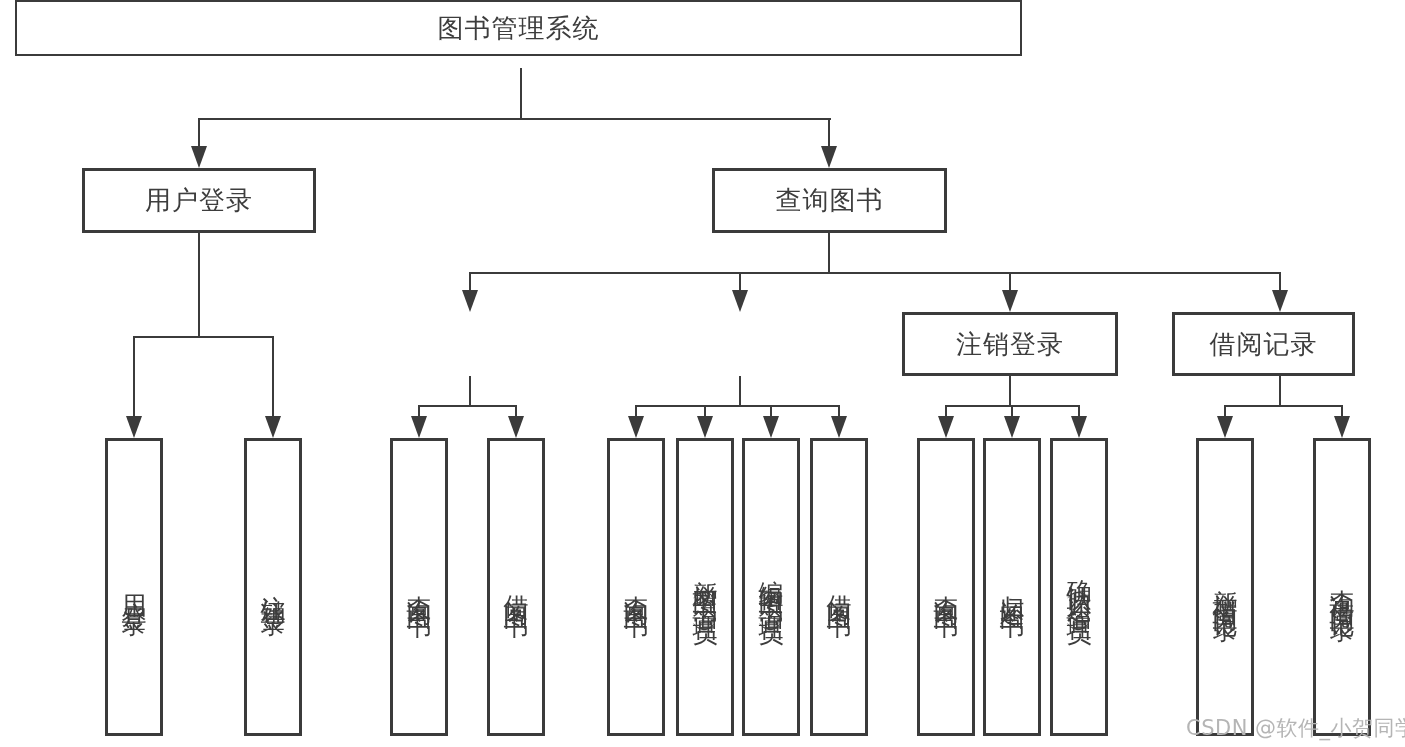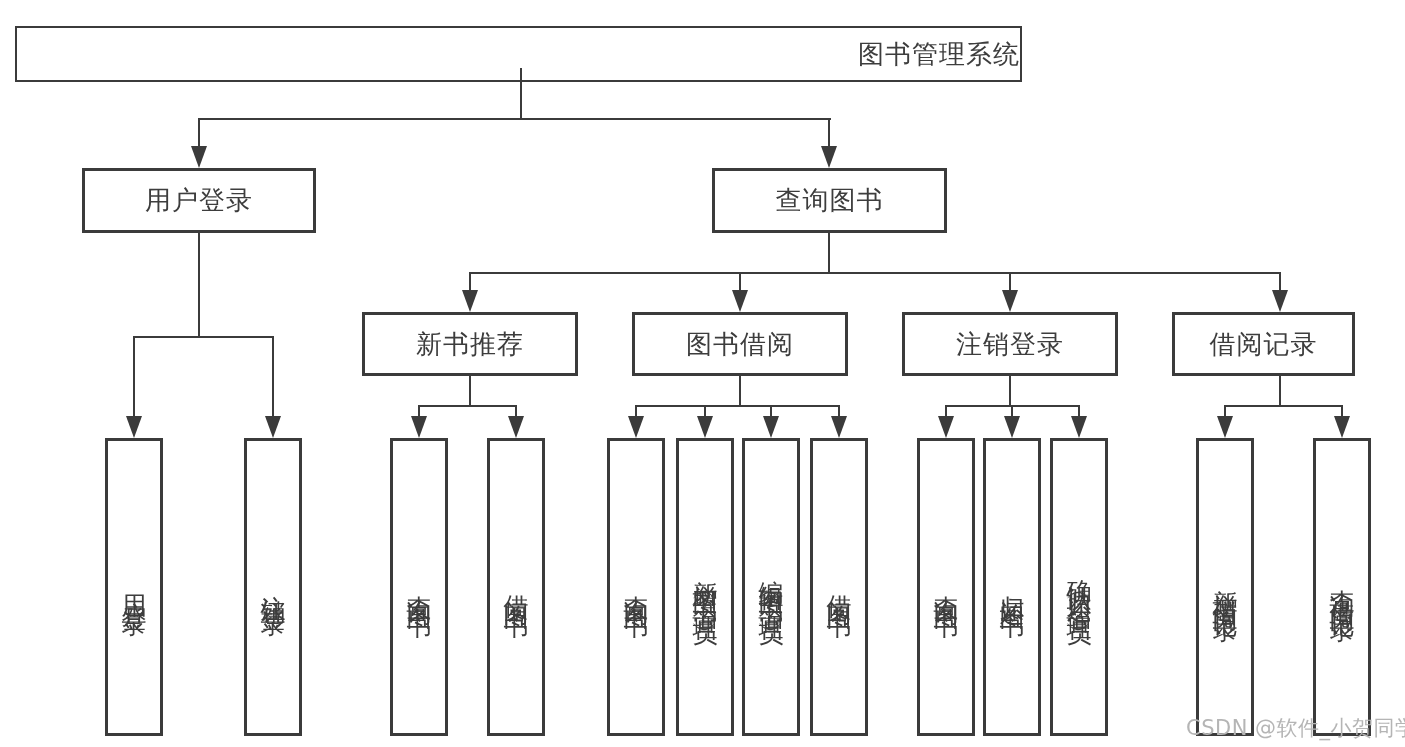--- a/index.html
+++ b/index.html
@@ -29,21 +29,21 @@
   .watermark{
     position:absolute;left:1186px;top:714px;font-size:21px;color:#b5b5b5;
     white-space:nowrap;letter-spacing:0.5px;
   }
 </style>
 </head>
 <body>
 
 <div class="stage">
 
-  <div class="box root" style="left:15px;top:26px;width:1007px;height:56px;justify-content:flex-end;">
+  <div class="box root" style="left:15px;top:0;width:1007px;height:56px;">
     <span class="h-label">图书管理系统</span>
   </div>
 
   <div class="vline" style="left:520px;top:68px;height:50px;"></div>
   <div class="hline" style="left:198px;top:118px;width:633px;"></div>
   <div class="vline" style="left:198px;top:118px;height:30px;"></div>
   <div class="vline" style="left:828px;top:118px;height:30px;"></div>
   <div class="arrow" style="left:191px;top:146px;"></div>
   <div class="arrow" style="left:821px;top:146px;"></div>
 
@@ -65,26 +65,20 @@
   <div class="hline" style="left:469px;top:272px;width:812px;"></div>
   <div class="vline" style="left:469px;top:272px;height:20px;"></div>
   <div class="vline" style="left:739px;top:272px;height:20px;"></div>
   <div class="vline" style="left:1009px;top:272px;height:20px;"></div>
   <div class="vline" style="left:1279px;top:272px;height:20px;"></div>
   <div class="arrow" style="left:462px;top:290px;"></div>
   <div class="arrow" style="left:732px;top:290px;"></div>
   <div class="arrow" style="left:1002px;top:290px;"></div>
   <div class="arrow" style="left:1272px;top:290px;"></div>
 
-  <div class="box" style="left:362px;top:312px;width:216px;height:64px;">
-    <span class="h-label">新书推荐</span>
-  </div>
-  <div class="box" style="left:632px;top:312px;width:216px;height:64px;">
-    <span class="h-label">图书借阅</span>
-  </div>
   <div class="box" style="left:902px;top:312px;width:216px;height:64px;">
     <span class="h-label">注销登录</span>
   </div>
   <div class="box" style="left:1172px;top:312px;width:183px;height:64px;">
     <span class="h-label">借阅记录</span>
   </div>
 
   <div class="vline" style="left:469px;top:376px;height:29px;"></div>
   <div class="hline" style="left:418px;top:405px;width:99px;"></div>
   <div class="vline" style="left:418px;top:405px;height:13px;"></div>

